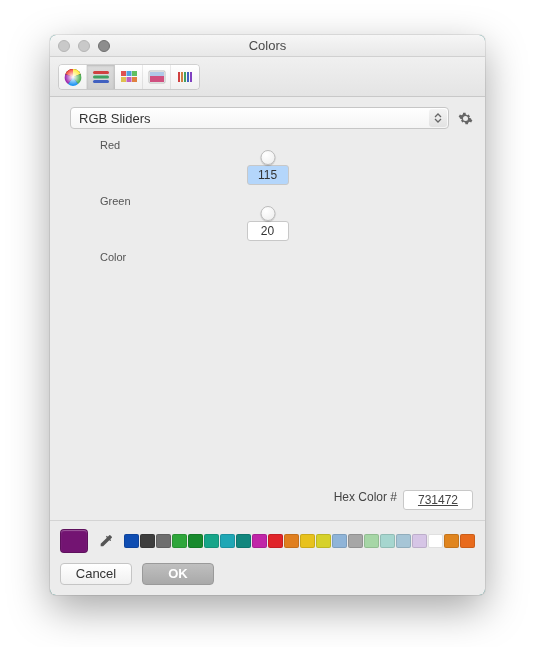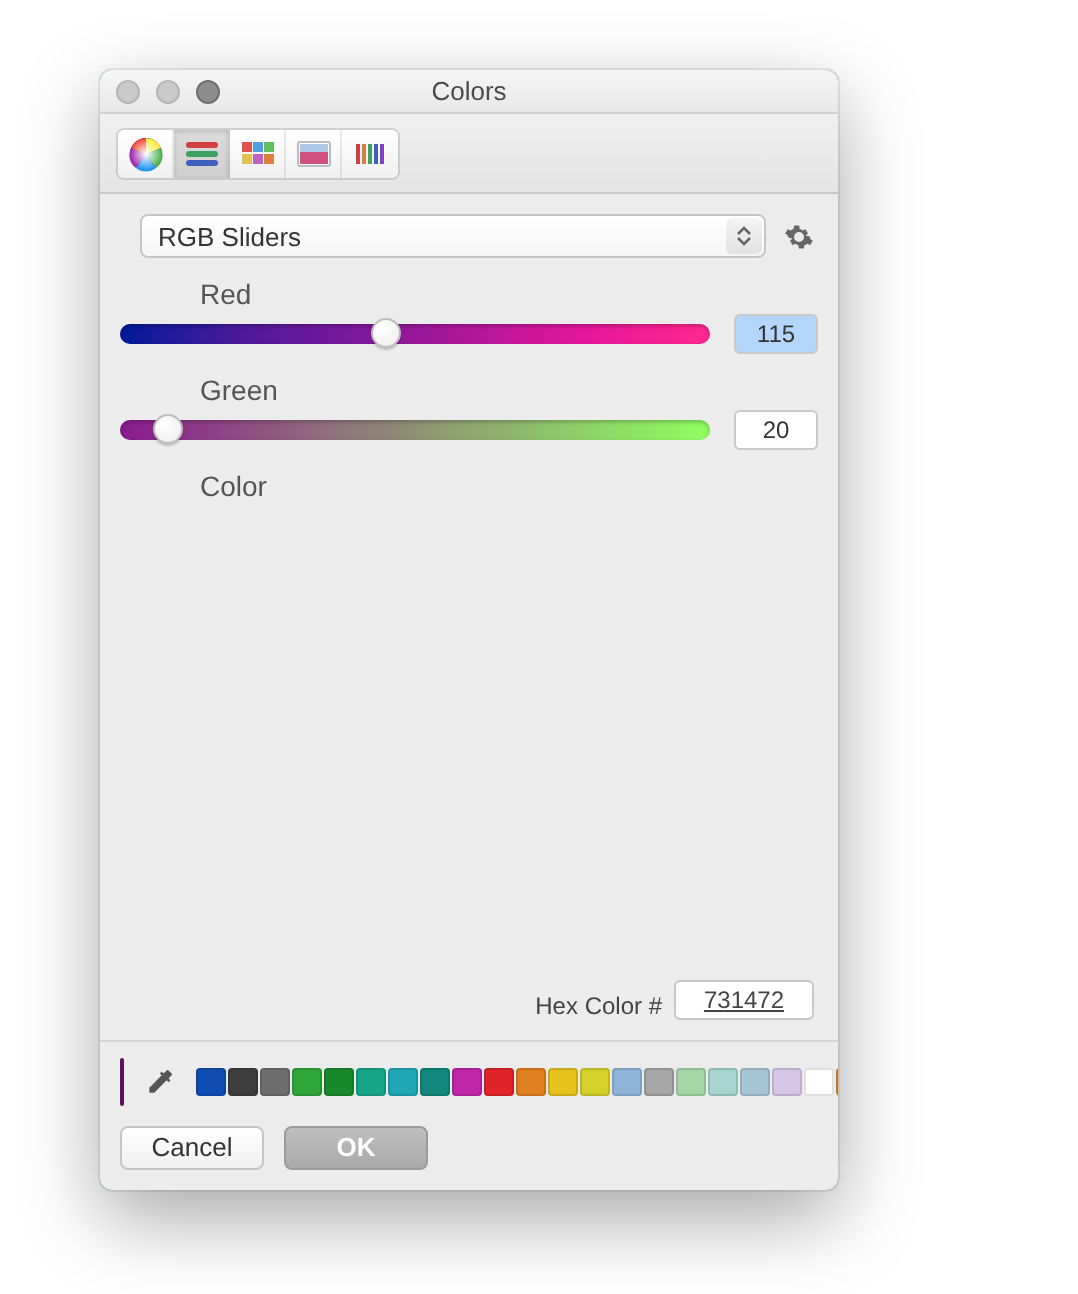--- a/index.html
+++ b/index.html
@@ -9,21 +9,21 @@
     background: #ffffff;
     font-family: -apple-system, "Helvetica Neue", Arial, sans-serif;
     font-size: 13px;
     color: #333;
     position: relative;
   }
   .window {
     position: absolute;
     left: 50px;
     top: 35px;
-    width: 369px;
+    width: 435px;
     height: 560px;
     background: #0f766e;
     border-radius: 6px;
     box-shadow: 0 14px 40px rgba(0,0,0,0.35), 0 0 0 1px rgba(0,0,0,0.08);
     overflow: hidden;
     display: flex;
     flex-direction: column;
   }
   .titlebar {
     height: 22px;
@@ -115,29 +115,30 @@
   }
   .gear {
     width: 20px; height: 20px;
     display: flex; align-items:center; justify-content:center;
     color: #666;
   }
   .slider-block {
     padding: 4px 10px 6px 10px;
   }
   .slider-label {
-    font-size: 14px;
+    font-size: 11px;
     color: #555;
     margin-bottom: 2px;
     padding-left: 40px;
   }
   .slider-row {
     display: flex;
     align-items: center;
     gap: 12px;
+    flex-direction: column;
   }
   .track {
     flex: 1;
     height: 10px;
     border-radius: 5px;
     position: relative;
     box-shadow: inset 0 1px 2px rgba(0,0,0,0.25);
   }
   .thumb {
     position: absolute;
@@ -155,21 +156,21 @@
     border: 1px solid #c8c8c8;
     border-radius: 3px;
     font-size: 12px;
     text-align: center;
     line-height: 18px;
   }
   .valbox.sel { background: #b4d6fb; }
   .spacer { flex: 1; }
   .hex-row {
     display: flex;
-    align-items: flex-end;
+    align-items: flex-start;
     justify-content: flex-end;
     gap: 6px;
     padding: 6px 12px 10px 12px;
     font-size: 12px;
     color: #444;
   }
   .hexbox {
     width: 70px; height: 20px;
     background: #fff;
     border: 1px solid #c8c8c8;

